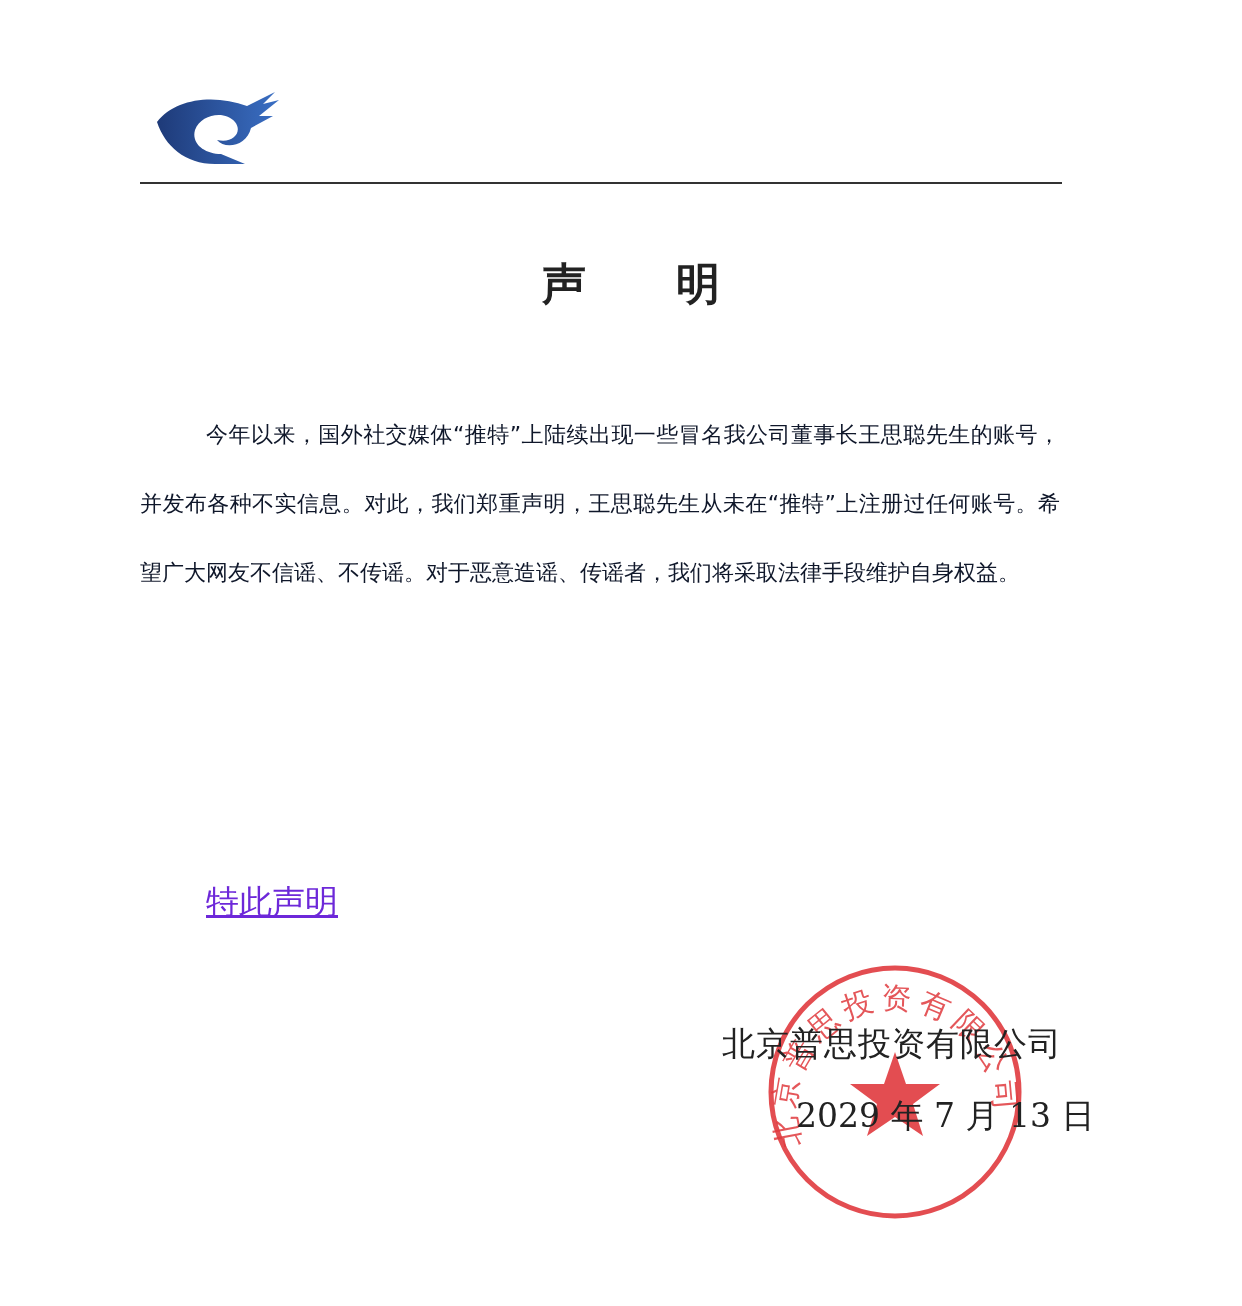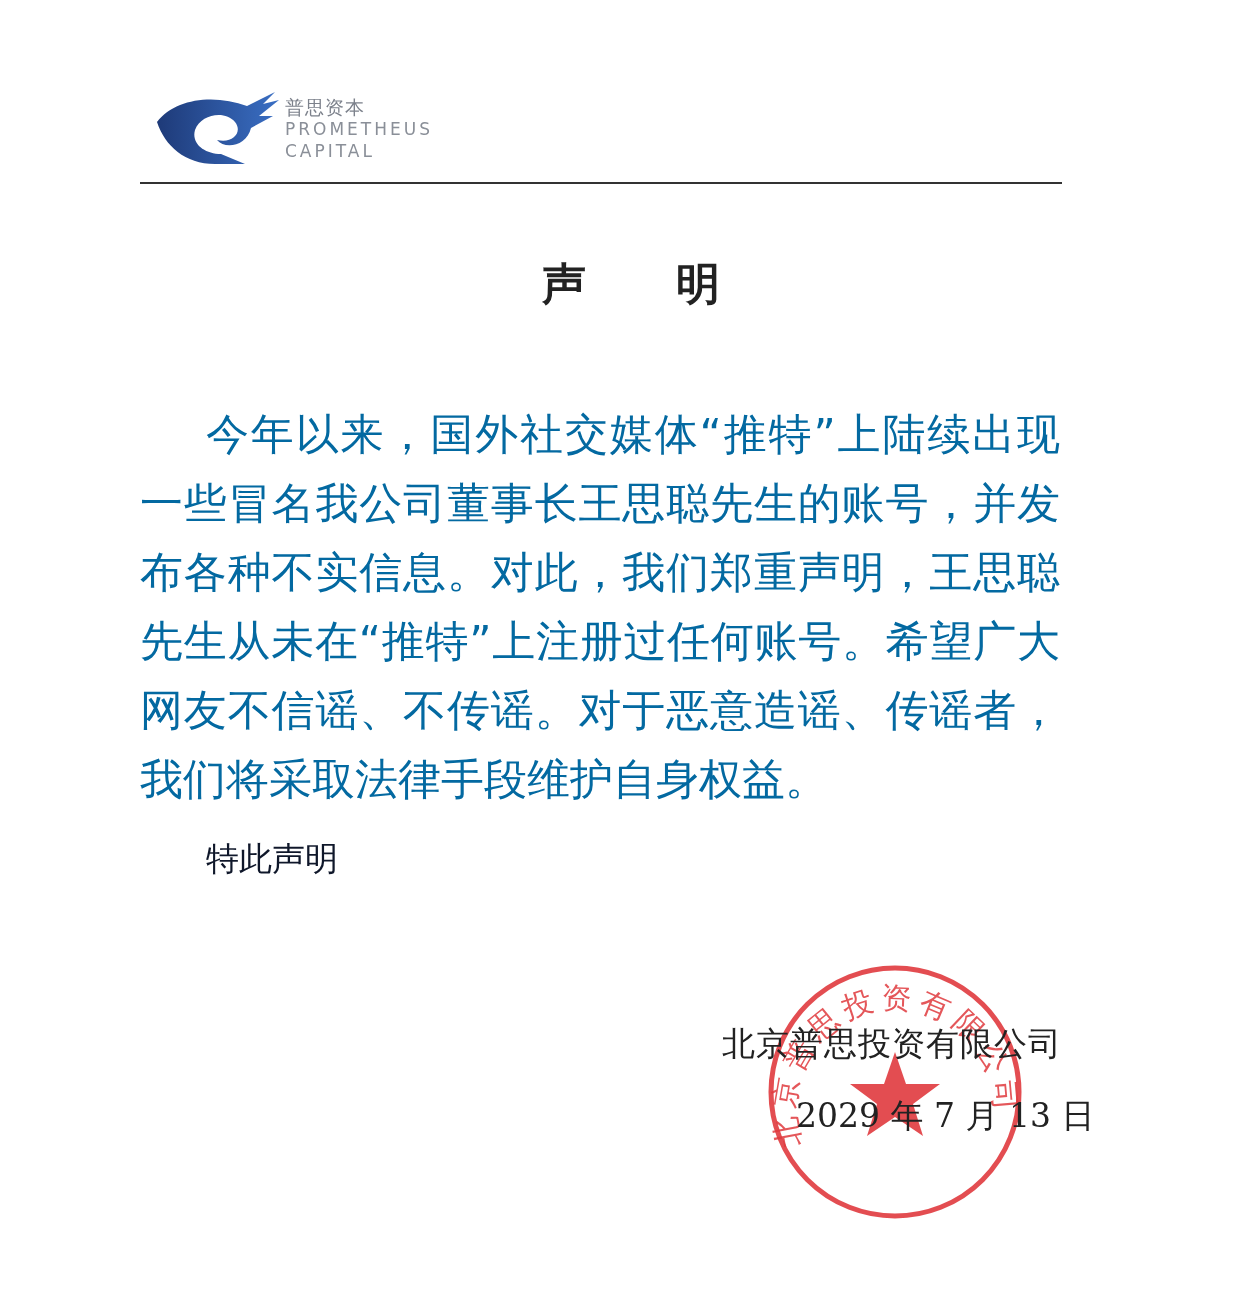--- a/index.html
+++ b/index.html
@@ -9,45 +9,40 @@
     font-family: "DejaVu Serif", "Liberation Serif", serif;
     color: #222;
   }
   .logo { position: absolute; left: 155px; top: 88px; width: 320px; height: 80px; }
   .logo-mark { position: absolute; left: 0; top: 0; width: 125px; height: 78px; }
   .logo-text { position: absolute; left: 130px; top: 8px; font-family: "DejaVu Sans", sans-serif; color: #8a8f98; }
   .logo-cn { font-size: 19px; letter-spacing: 1px; line-height: 22px; color: #7d828c; }
   .logo-en { font-size: 17px; letter-spacing: 3px; line-height: 22px; font-weight: normal; color: #8a8f98; }
   .rule { position: absolute; left: 140px; top: 182px; width: 922px; height: 2px; background: #333; }
   .title { position: absolute; left: 0; width: 1242px; top: 255px; text-align: center; font-size: 44px; font-weight: bold; letter-spacing: 90px; padding-left: 110px; box-sizing: border-box; color: #222; }
-  .body-text { position: absolute; left: 140px; top: 400px; width: 920px; font-size: 43px; line-height: 69px; color: #0369a1; text-indent: 66px; text-align: justify; text-align-last: left; font-family: "DejaVu Sans", sans-serif; }
-  .closing { position: absolute; left: 206px; top: 837px; font-size: 33px; color: #0f172a; font-family: "DejaVu Sans", sans-serif; }
+  .body-text { position: absolute; left: 140px; top: 400px; width: 920px; font-size: 22px; line-height: 69px; color: #0f172a; text-indent: 66px; text-align: justify; text-align-last: left; font-family: "DejaVu Sans", sans-serif; }
+  .closing { position: absolute; left: 206px; top: 880px; font-size: 33px; color: #6d28d9; font-family: "DejaVu Sans", sans-serif; text-decoration: underline; }
   .stamp { position: absolute; left: 765px; top: 962px; width: 260px; height: 260px; }
   .company { position: absolute; left: 722px; top: 1022px; font-size: 33px; color: #222; letter-spacing: 1px; z-index: 2; }
   .date { position: absolute; left: 796px; top: 1094px; font-size: 33px; color: #222; z-index: 2; white-space: pre; }
 </style>
 </head>
 <body>
 
 <div class="logo">
   <svg class="logo-mark" viewBox="0 0 125 78">
     <defs>
       <linearGradient id="g1" x1="0" y1="0" x2="1" y2="0">
         <stop offset="0" stop-color="#1e3a78"></stop>
         <stop offset="1" stop-color="#3a6fc4"></stop>
       </linearGradient>
     </defs>
     <path d="M2 34 C20 10 60 6 92 18 L120 4 L108 16 L124 12 L104 28 L118 28 L96 40 C92 58 70 62 62 52 C78 56 88 44 80 34 C70 22 46 26 40 42 C36 56 50 66 66 66 L90 76 L60 76 C30 76 10 58 2 34 Z" fill="url(#g1)"></path>
     <path d="M52 40 C54 32 66 30 70 38 C72 44 66 48 62 44" fill="none" stroke="#ffffff" stroke-width="3"></path>
   </svg>
-  <div class="logo-text">
-    <div class="logo-cn">普思资本</div>
-    <div class="logo-en">PROMETHEUS</div>
-    <div class="logo-en">CAPITAL</div>
-  </div>
 </div>
 
 <div class="rule"></div>
 
 <div class="title">声明</div>
 
 <div class="body-text">今年以来，国外社交媒体“推特”上陆续出现一些冒名我公司董事长王思聪先生的账号，并发布各种不实信息。对此，我们郑重声明，王思聪先生从未在“推特”上注册过任何账号。希望广大网友不信谣、不传谣。对于恶意造谣、传谣者，我们将采取法律手段维护自身权益。</div>
 
 <div class="closing">特此声明</div>
 

